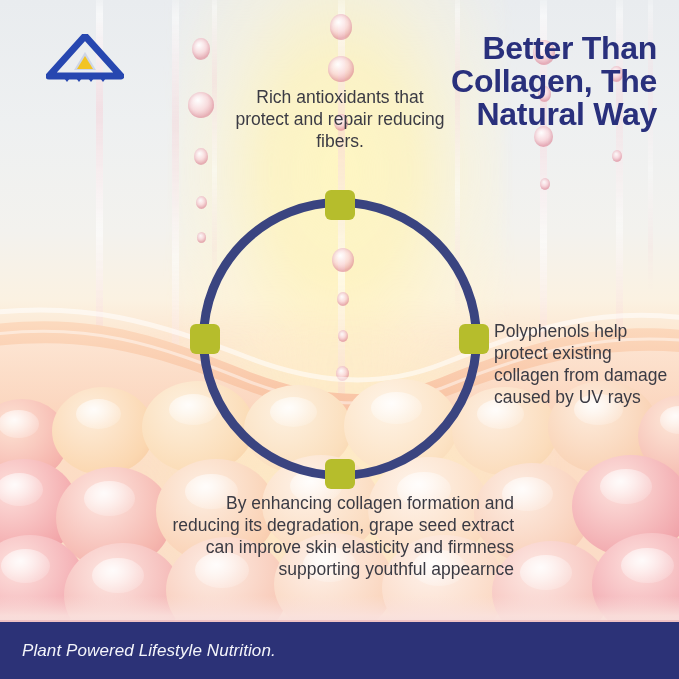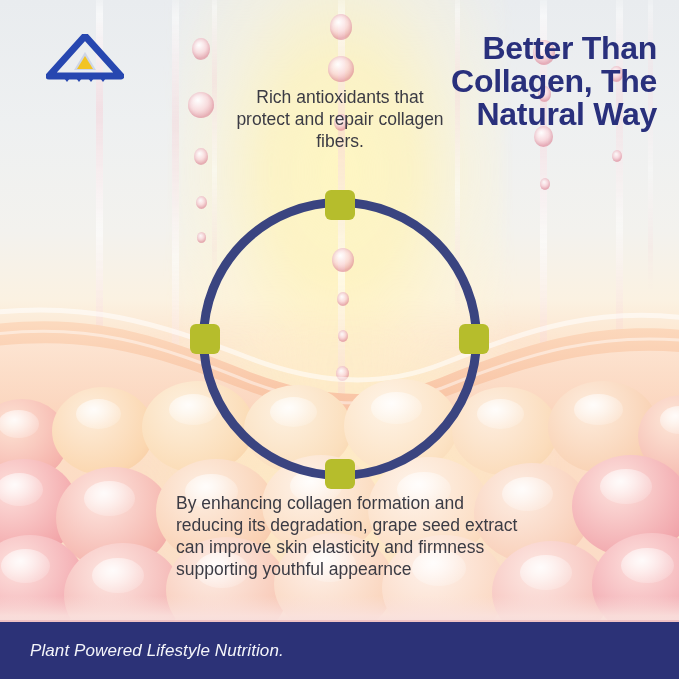--- a/index.html
+++ b/index.html
@@ -169,30 +169,30 @@
   }
   .blurb-left{
     left:12px; top:246px; width:178px;
     text-align:right;
   }
   .blurb-right{
     left:494px; top:320px; width:180px;
     text-align:left;
   }
   .blurb-bottom{
-    left:176px; top:492px; width:344px;
-    text-align:left;
+    left:170px; top:492px; width:344px;
+    text-align:right;
   }
 
   
   .footer{
     position:absolute; left:0; bottom:0;
     width:679px; height:57px;
     background:#2c3277;
-    display:flex; align-items:center;padding-left:8px;
+    display:flex; align-items:center;
   }
   .footer-text{
     margin-left:22px;
     color:#f4f5fa;
     font-style:italic;
     font-size:17px;
     letter-spacing:0.1px;
   }
   .footer-topline{
     position:absolute; left:0; top:-2px; width:679px; height:2px;
@@ -307,21 +307,22 @@
   </div>
 
   <div class="headline">Better Than Collagen, The Natural Way</div>
 
   <div class="ring"></div>
   <div class="node node-top"></div>
   <div class="node node-left"></div>
   <div class="node node-right"></div>
   <div class="node node-bottom"></div>
 
-  <div class="blurb blurb-top">Rich antioxidants that protect and repair collagen fibers.</div>
+  <div class="blurb blurb-top">Rich antioxidants that protect and repair reducing fibers.</div>
+  <div class="blurb blurb-right">Polyphenols help protect existing collagen from damage caused by UV rays</div>
   <div class="blurb blurb-bottom">By enhancing collagen formation and reducing its degradation, grape seed extract can improve skin elasticity and firmness supporting youthful appearnce</div>
 
   <div class="footer">
     <div class="footer-topline"></div>
     <div class="footer-text">Plant Powered Lifestyle Nutrition.</div>
   </div>
 
 </div>
 
 </body></html>

